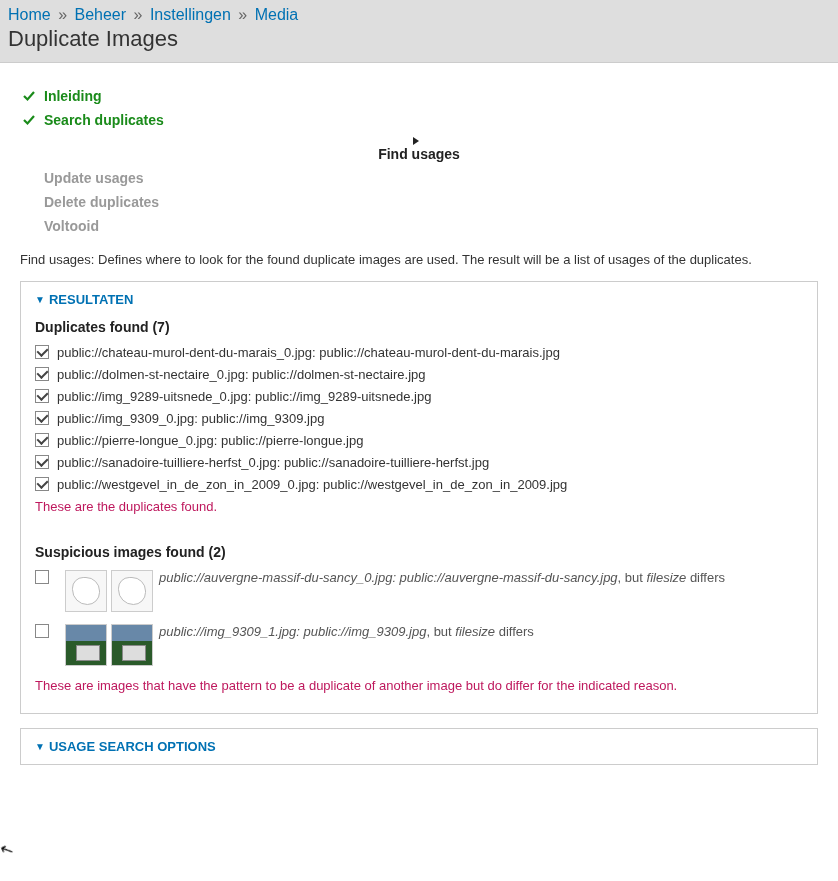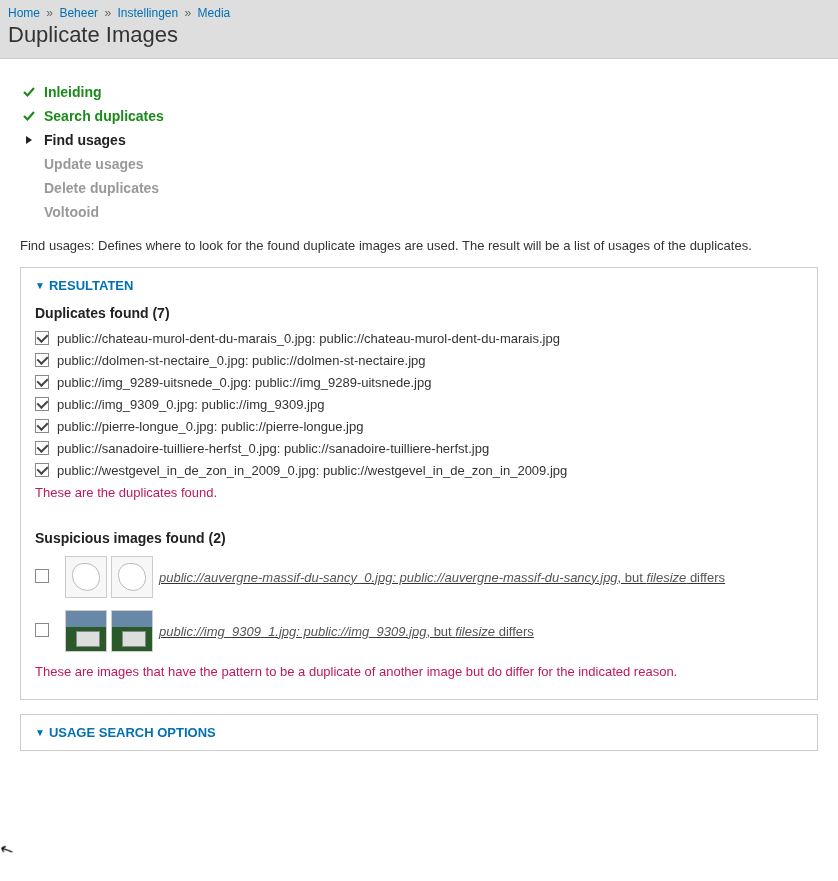--- a/index.html
+++ b/index.html
@@ -9,21 +9,21 @@
     font-size: 13px;
     color: #333;
     background: #fff;
   }
   .header-bar {
     background: #dedede;
     padding: 6px 10px 10px 8px;
     border-bottom: 1px solid #ccc;
   }
   .breadcrumb {
-    font-size: 12px;
+    font-size: 16px;
     color: #555;
   }
   .breadcrumb a {
     color: #0071B3;
     text-decoration: none;
     cursor: pointer;
   }
   .breadcrumb .sep { color: #666; margin: 0 3px; }
   h1.page-title {
     margin: 2px 0 0 0;
@@ -41,21 +41,21 @@
     font-weight: bold;
   }
   .step .icon {
     width: 18px;
     display: inline-flex;
     align-items: center;
     justify-content: center;
     margin-right: 6px;
   }
   .step.done { color: #1a8b1a; }
-  .step.current { color: #222; }
+  .step.current { color: #222; flex-direction: column; }
   .step.future { color: #999; }
   .desc {
     margin: 0 0 14px 0;
     font-size: 13px;
     color: #333;
   }
   .panel {
     border: 1px solid #ccc;
     margin: 0 0 14px 0;
     padding: 10px 14px 20px 14px;
@@ -111,23 +111,22 @@
     font-size: 13px;
     color: #333;
   }
   .hint {
     color: #be185d;
     font-size: 13px;
     margin: 6px 0 0 0;
   }
   .susp-row {
     display: flex;
-    align-items: center;
+    align-items: flex-start;
     margin: 8px 0 12px 0;
-    text-decoration: underline;
   }
   .susp-row .thumbs {
     display: flex;
     gap: 4px;
     margin-right: 6px;
   }
   .thumb {
     width: 42px;
     height: 42px;
     background: #eee;

